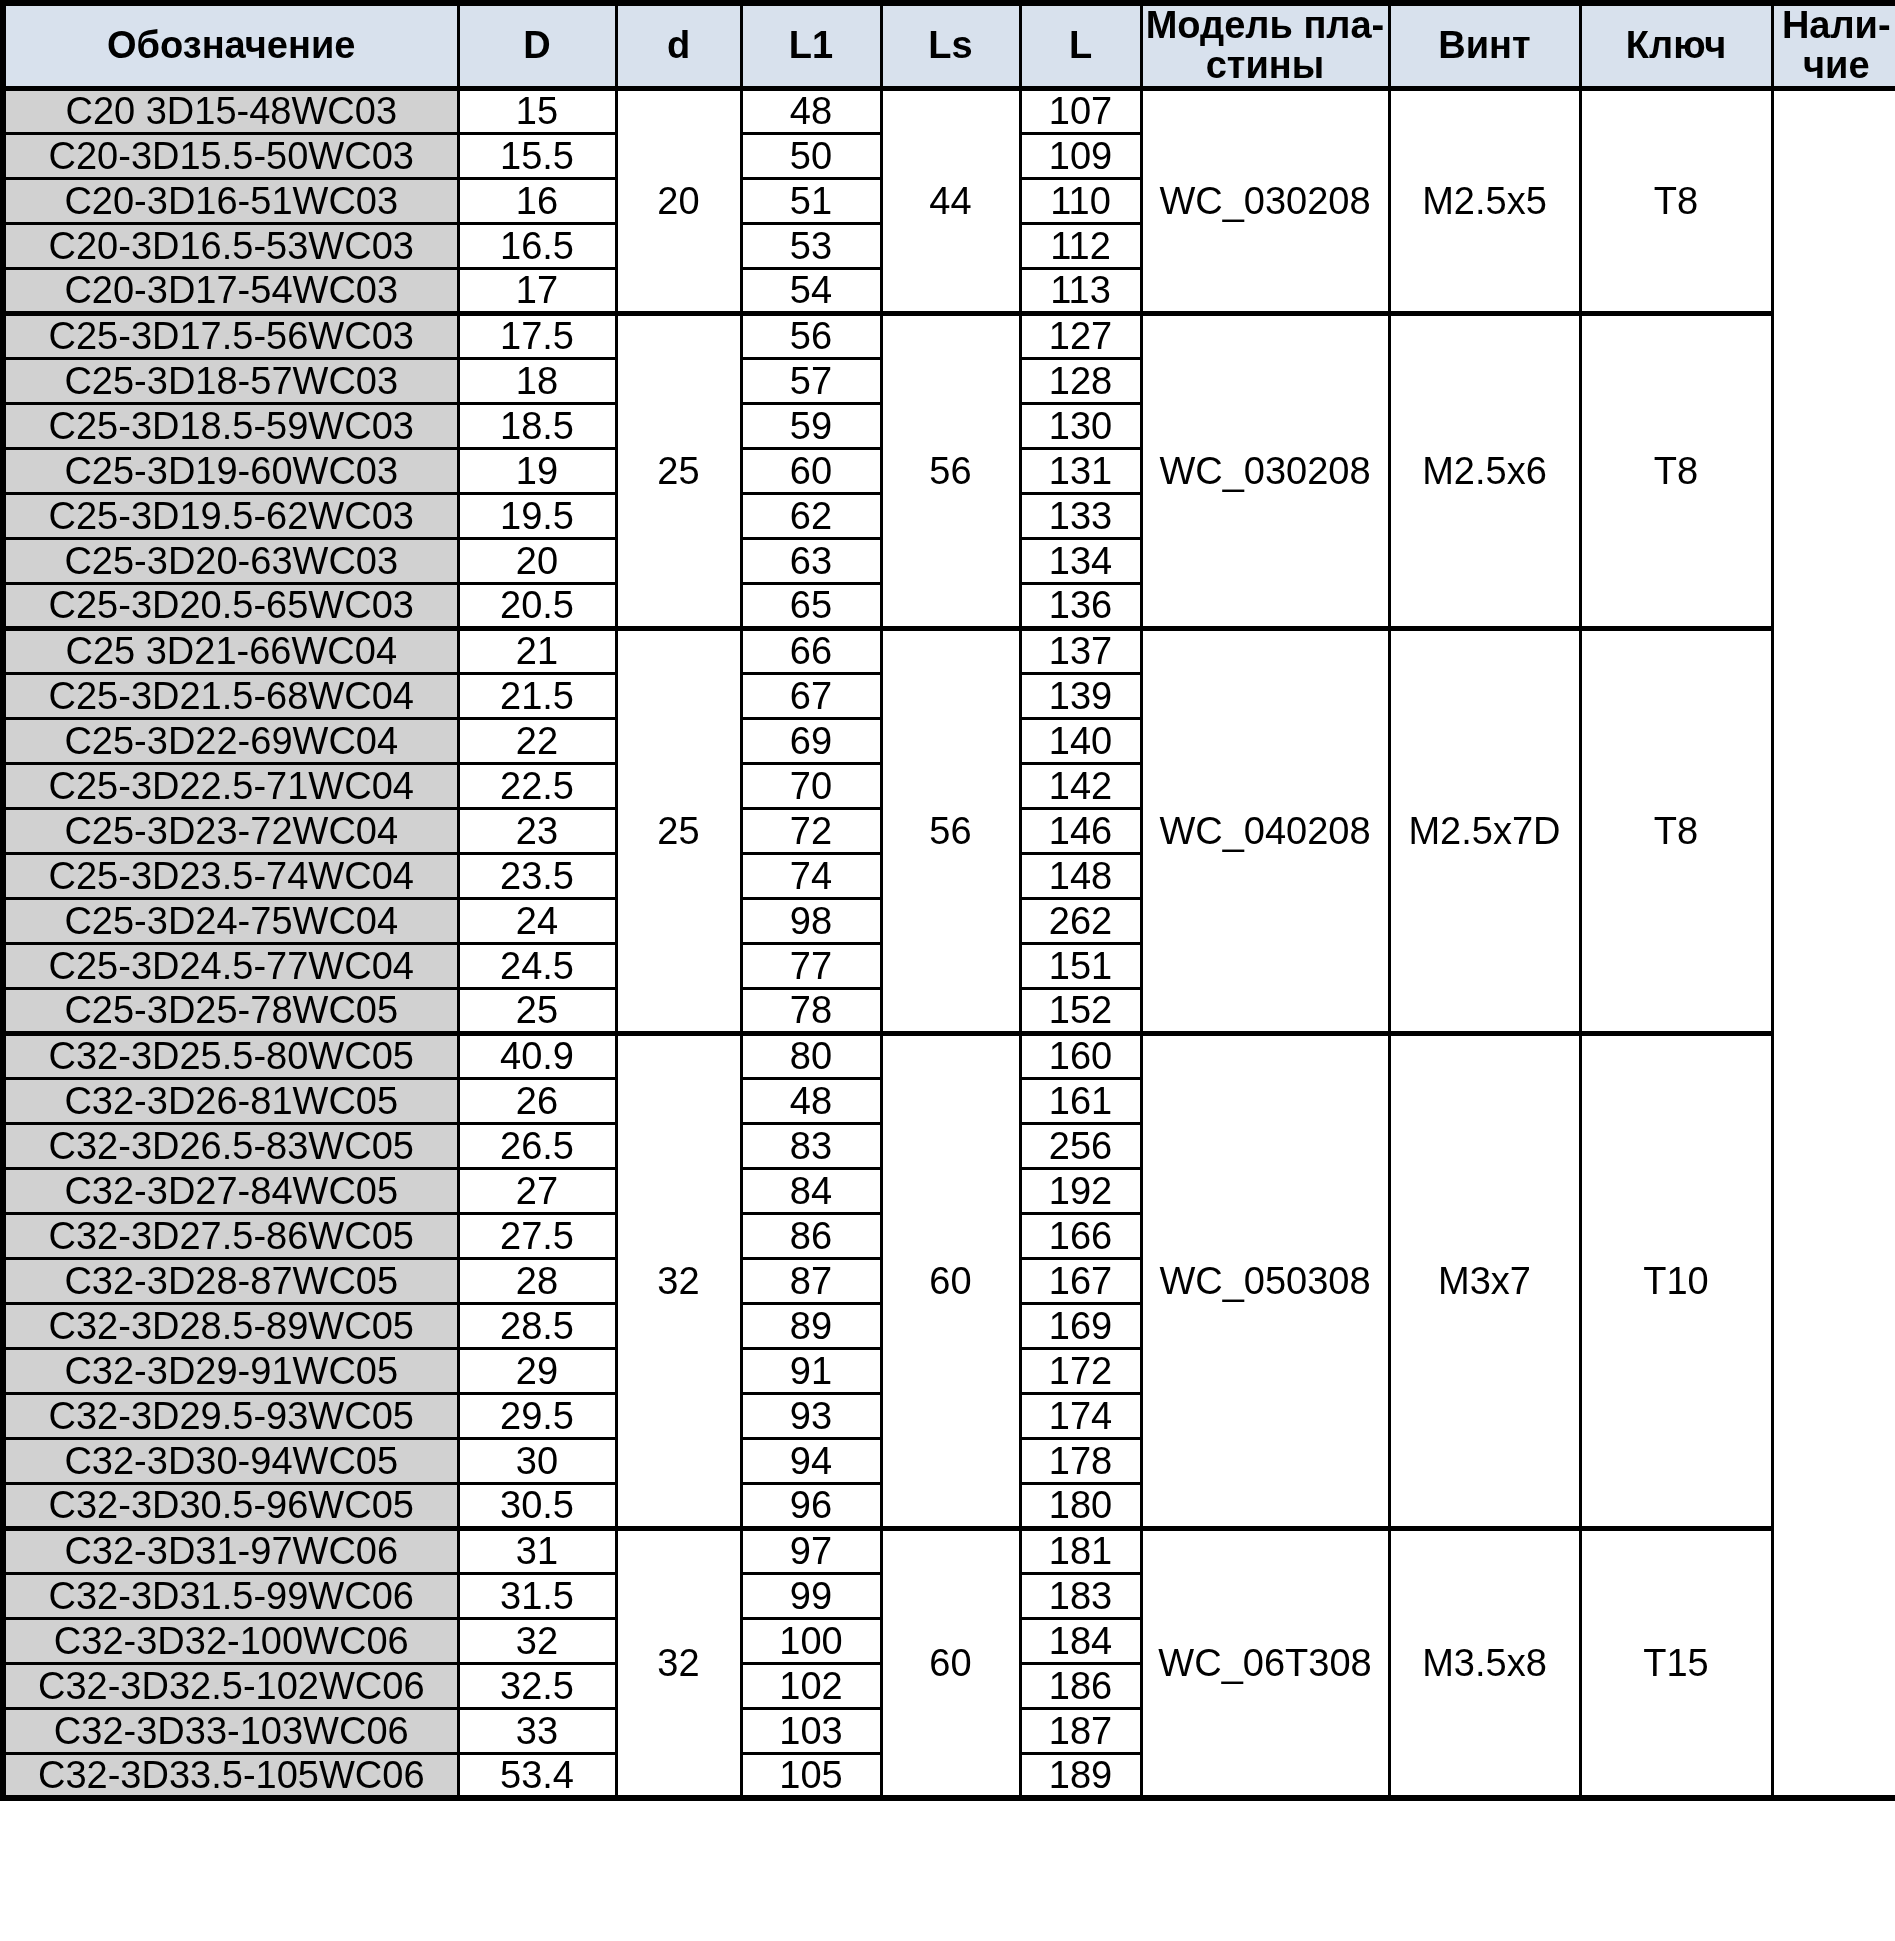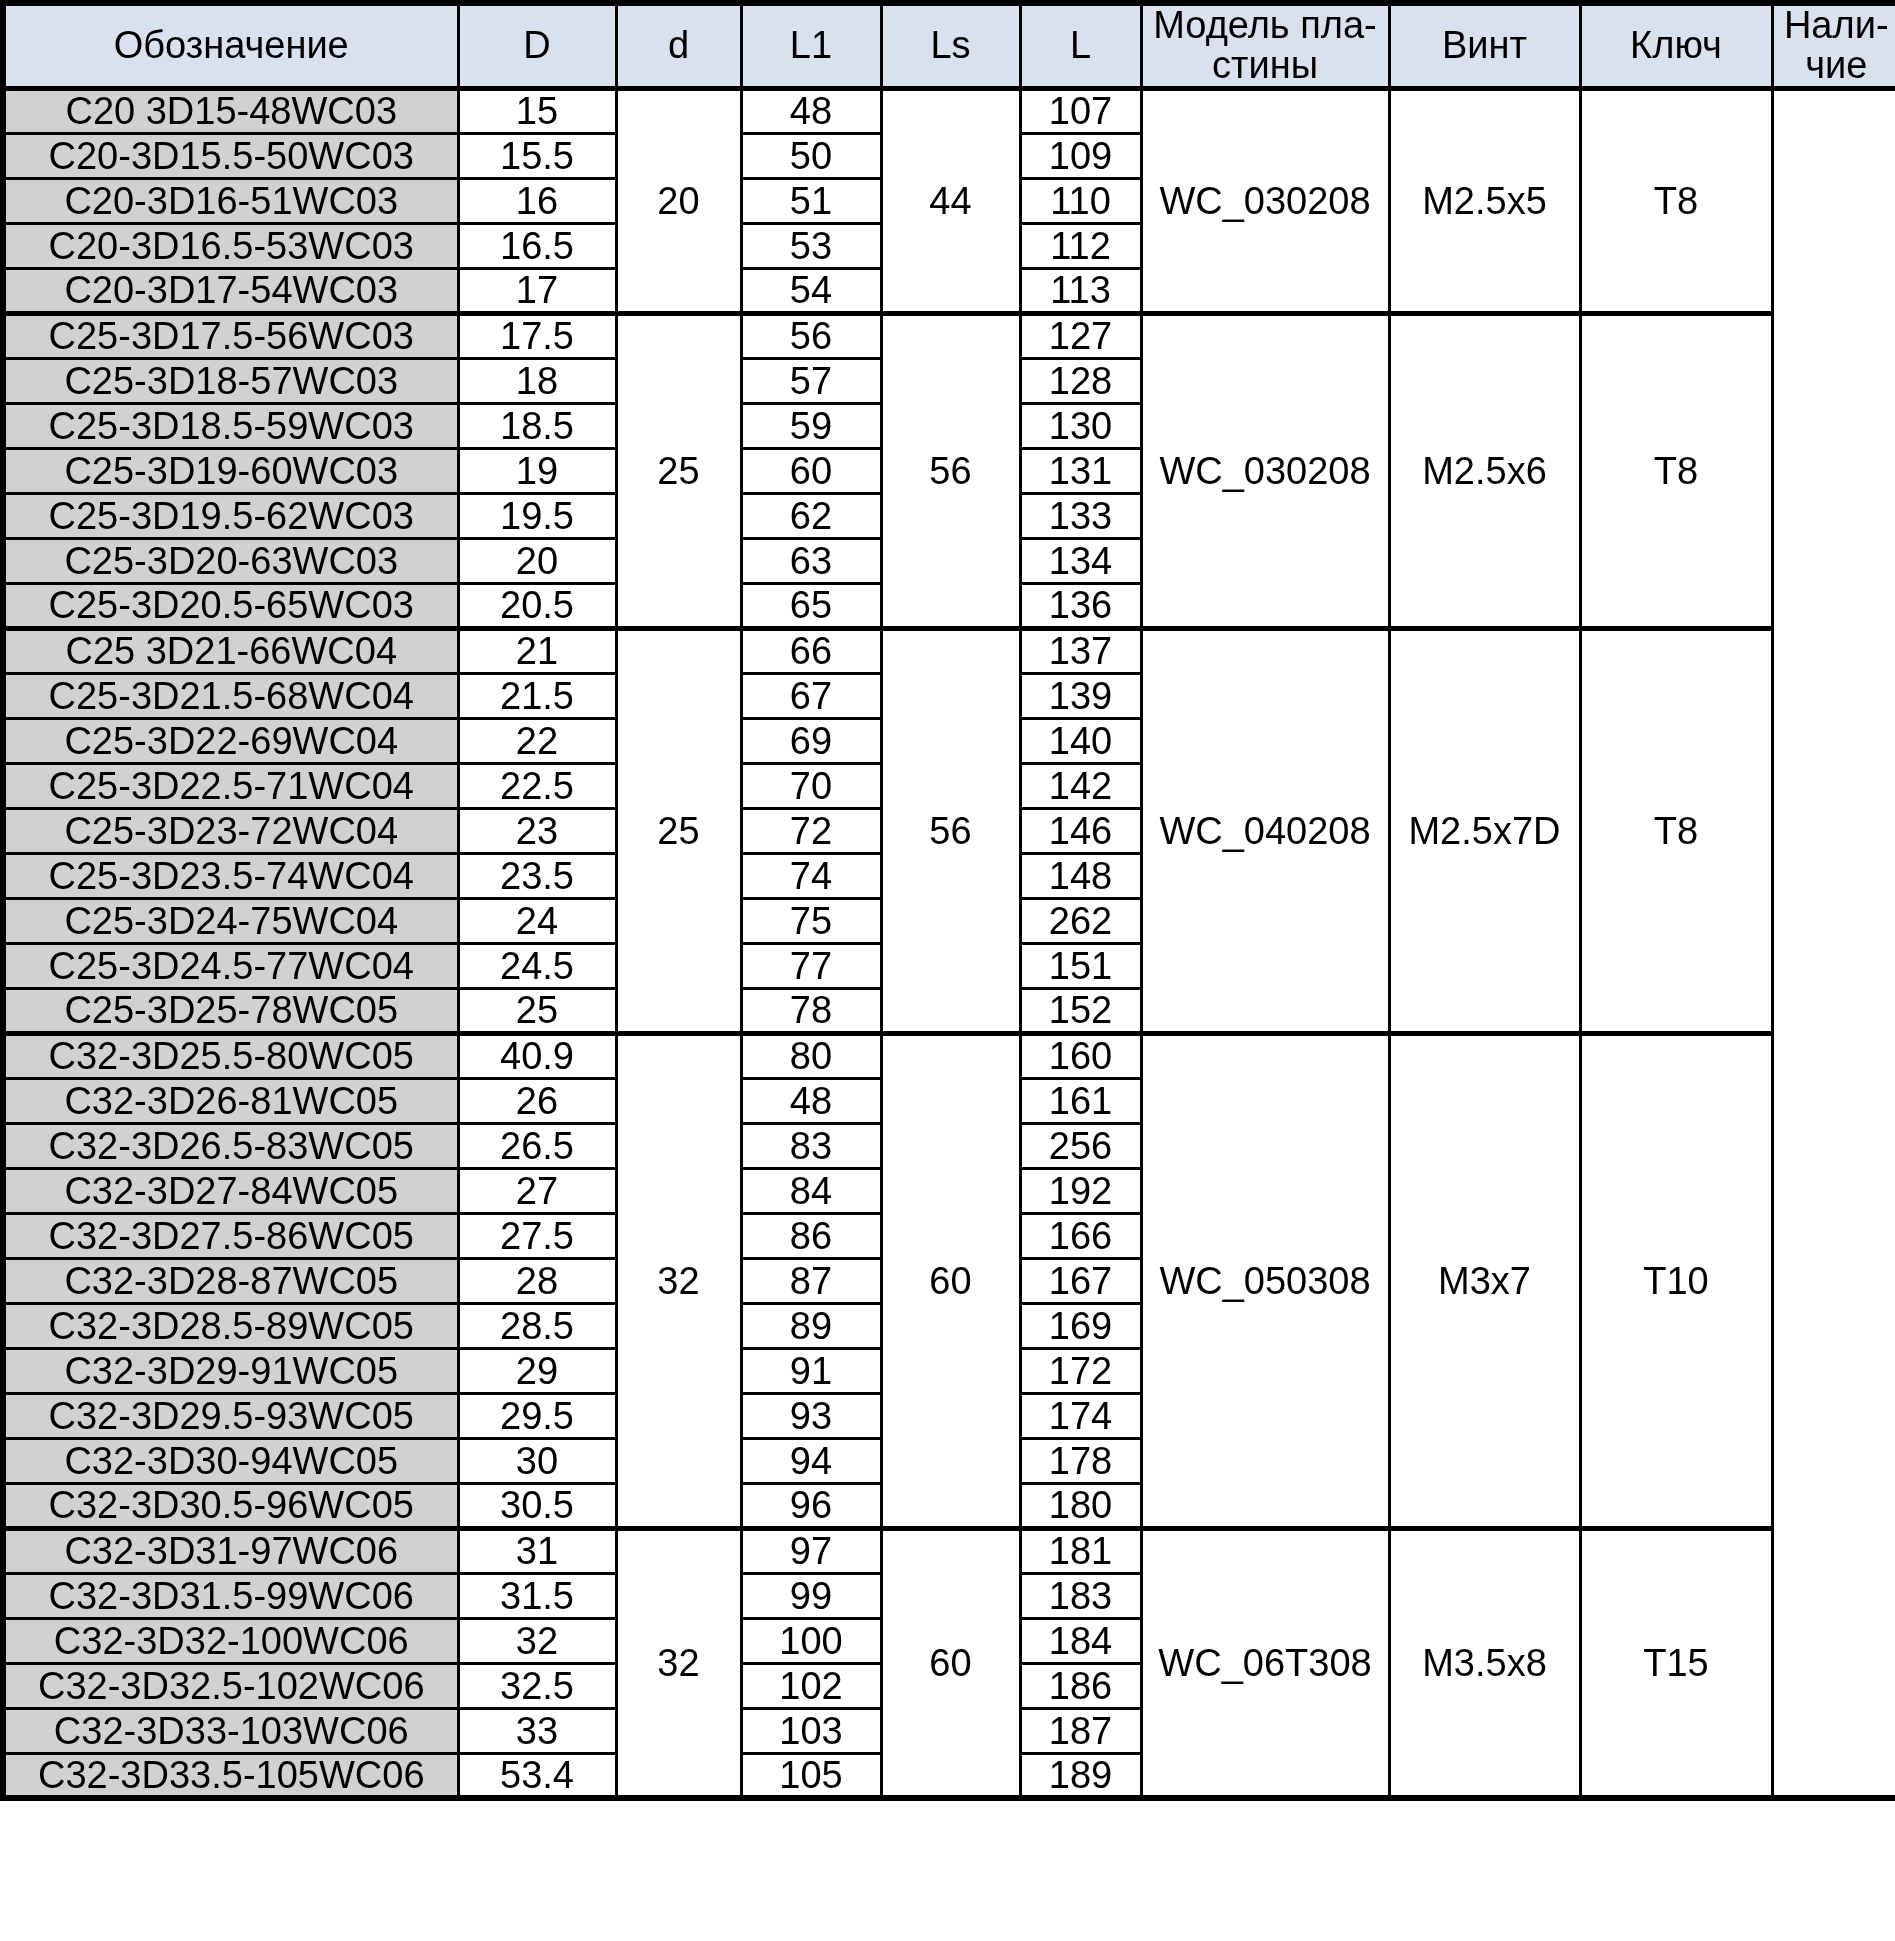--- a/index.html
+++ b/index.html
@@ -28,21 +28,21 @@
     padding:0;
     text-align:center;
     vertical-align:middle;
     color:#000000;
     overflow:hidden;
   }
   thead tr{height:83px;}
   tbody tr{height:45px;}
   th{
     background:var(--header-bg);
-    font-weight:normal;
+    font-weight:bold;
     font-size:38px;
     line-height:1.05;
     white-space:pre-line;
   }
   td{
     background:var(--cell-bg);
     font-size:38px;
     line-height:1;
     white-space:nowrap;
   }
@@ -206,21 +206,21 @@
       </tr>
       <tr>
         <td class="name-cell">C25-3D23.5-74WC04</td>
         <td>23.5</td>
         <td>74</td>
         <td>148</td>
       </tr>
       <tr>
         <td class="name-cell">C25-3D24-75WC04</td>
         <td>24</td>
-        <td>75</td>
+        <td>98</td>
         <td>262</td>
       </tr>
       <tr>
         <td class="name-cell">C25-3D24.5-77WC04</td>
         <td>24.5</td>
         <td>77</td>
         <td>151</td>
       </tr>
       <tr>
         <td class="name-cell">C25-3D25-78WC05</td>

